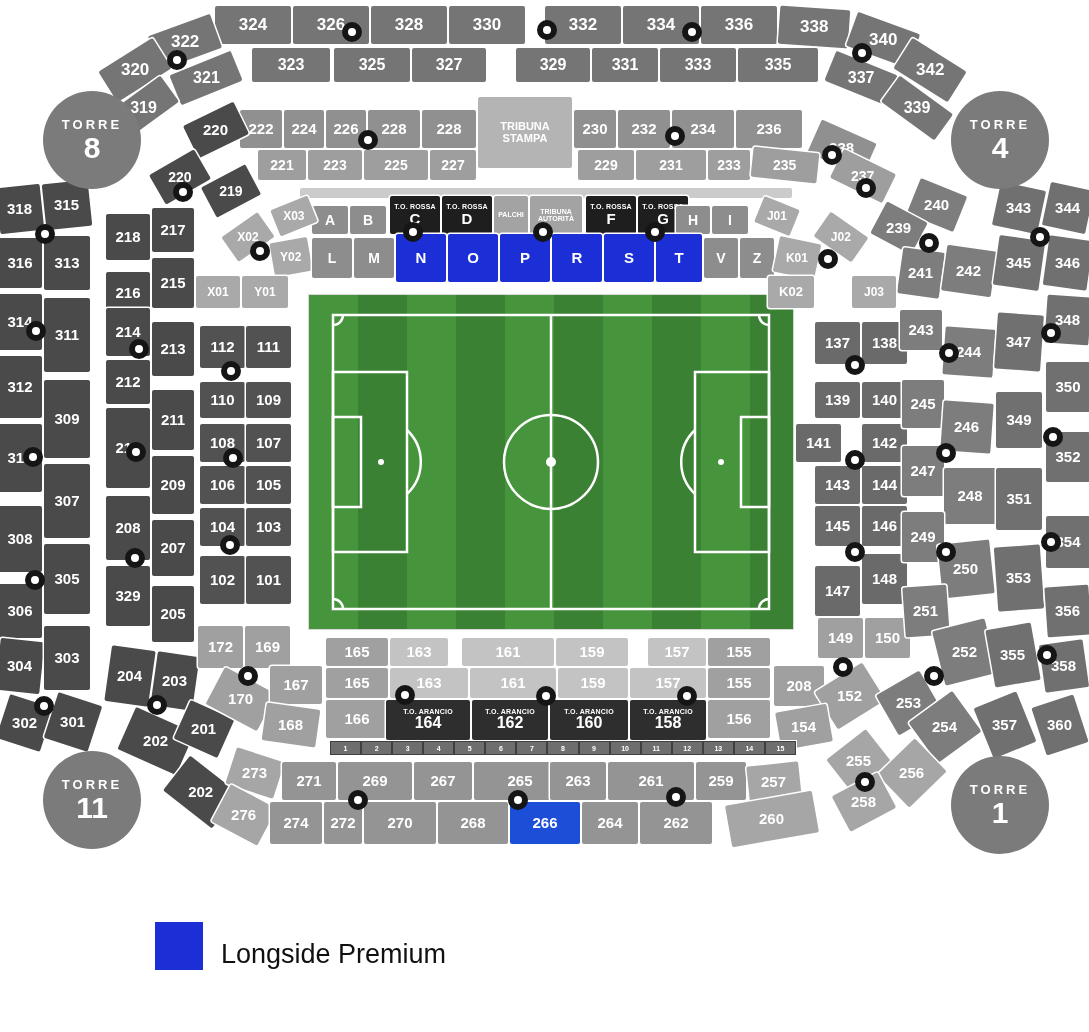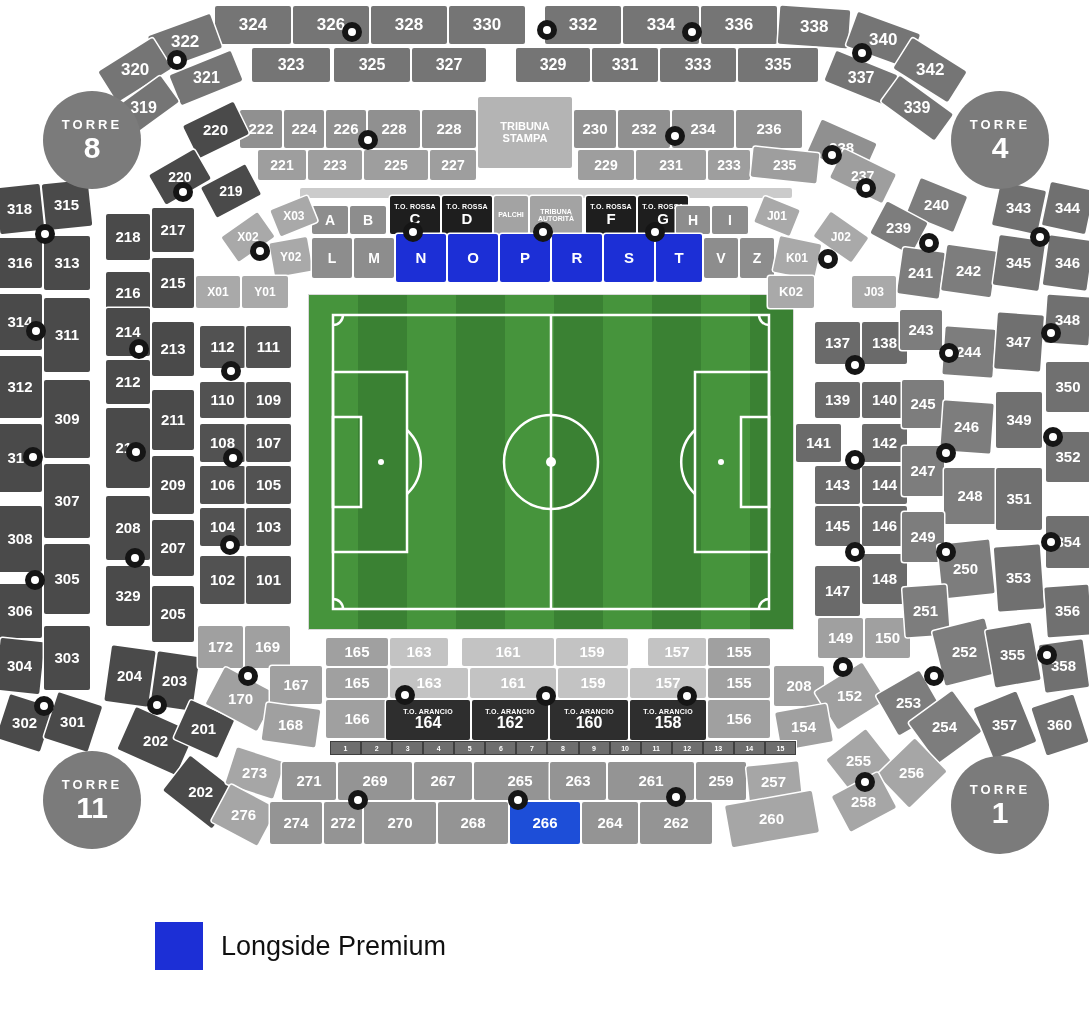--- a/index.html
+++ b/index.html
@@ -16,21 +16,21 @@
   .tower{position:absolute;width:98px;height:98px;border-radius:50%;color:#fff;
          display:flex;flex-direction:column;align-items:center;justify-content:center;}
   .tower .tword{font-size:13px;font-weight:700;letter-spacing:3px;}
   .tower .tnum{font-size:30px;font-weight:700;line-height:1.05;}
   .strip{position:absolute;display:flex;background:#3f3f3f;box-shadow:0 0 0 1px #fff;}
   .strip .cell{flex:1;margin:1px;background:#6e6e6e;color:#fff;font-size:7px;font-weight:700;
                display:flex;align-items:center;justify-content:center;}
   .pitch{position:absolute;border:1px solid #d9d9d9;
          background:repeating-linear-gradient(90deg,#46943c 0 49px,#3a8133 49px 98px);}
   .pitch svg{position:absolute;left:0;top:0;}
-  .legend{position:absolute;display:flex;align-items:center;gap:18px;}
+  .legend{position:absolute;display:flex;align-items:flex-end;gap:18px;}
   .legend .swatch{width:48px;height:48px;}
   .legend .ltext{font-size:27px;color:#101010;font-weight:400;}
 </style>
 </head>
 <body>
 
 <div id="canvas">
   <div class="map">
     <div class="pitch" style="left: 308px; top: 294px; width: 484px; height: 334px;">
       <svg width="484" height="334" viewBox="0 0 484 334">

